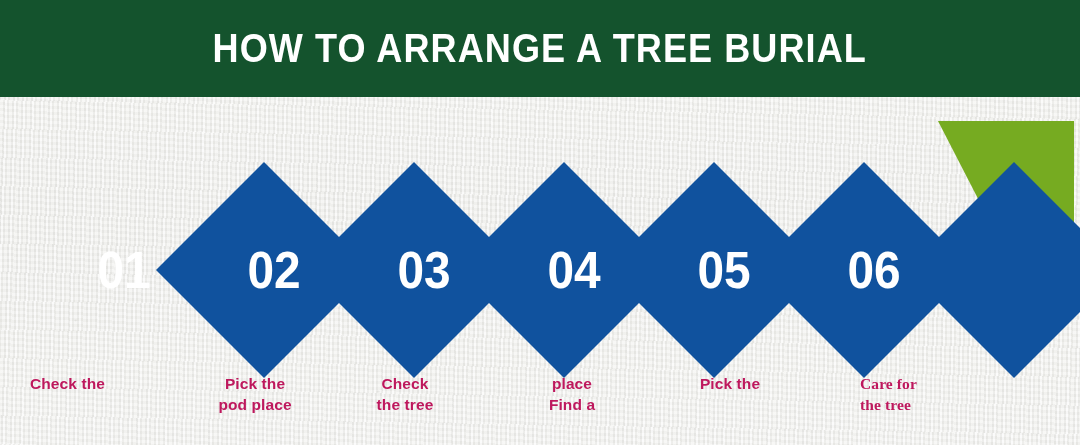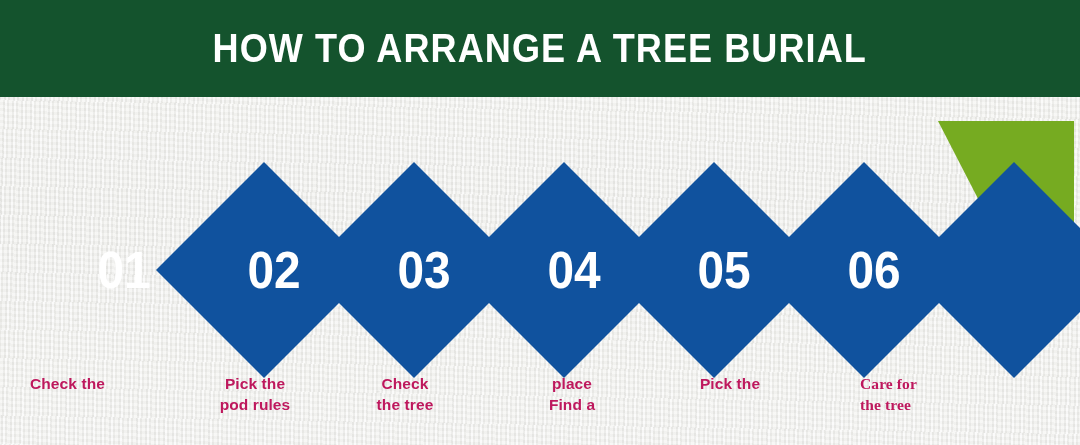--- a/index.html
+++ b/index.html
@@ -137,21 +137,21 @@
     <div class="step-num" style="left:650px; top:143px;">05</div>
     <div class="step-num" style="left:800px; top:143px;">06</div>
   </div>
 
   <div class="step-label align-left" style="left:30px;  top:373px;">
     <div>Check the</div>
   </div>
 
   <div class="step-label align-center" style="left:180px; top:373px;">
     <div>Pick the</div>
-    <div>pod rules</div>
+    <div>pod place</div>
   </div>
 
   <div class="step-label align-center" style="left:330px; top:373px;">
     <div>Check</div>
     <div>the tree</div>
   </div>
 
   <div class="step-label align-center" style="left:497px; top:373px;">
     <div>place</div>
     <div>Find a</div>

